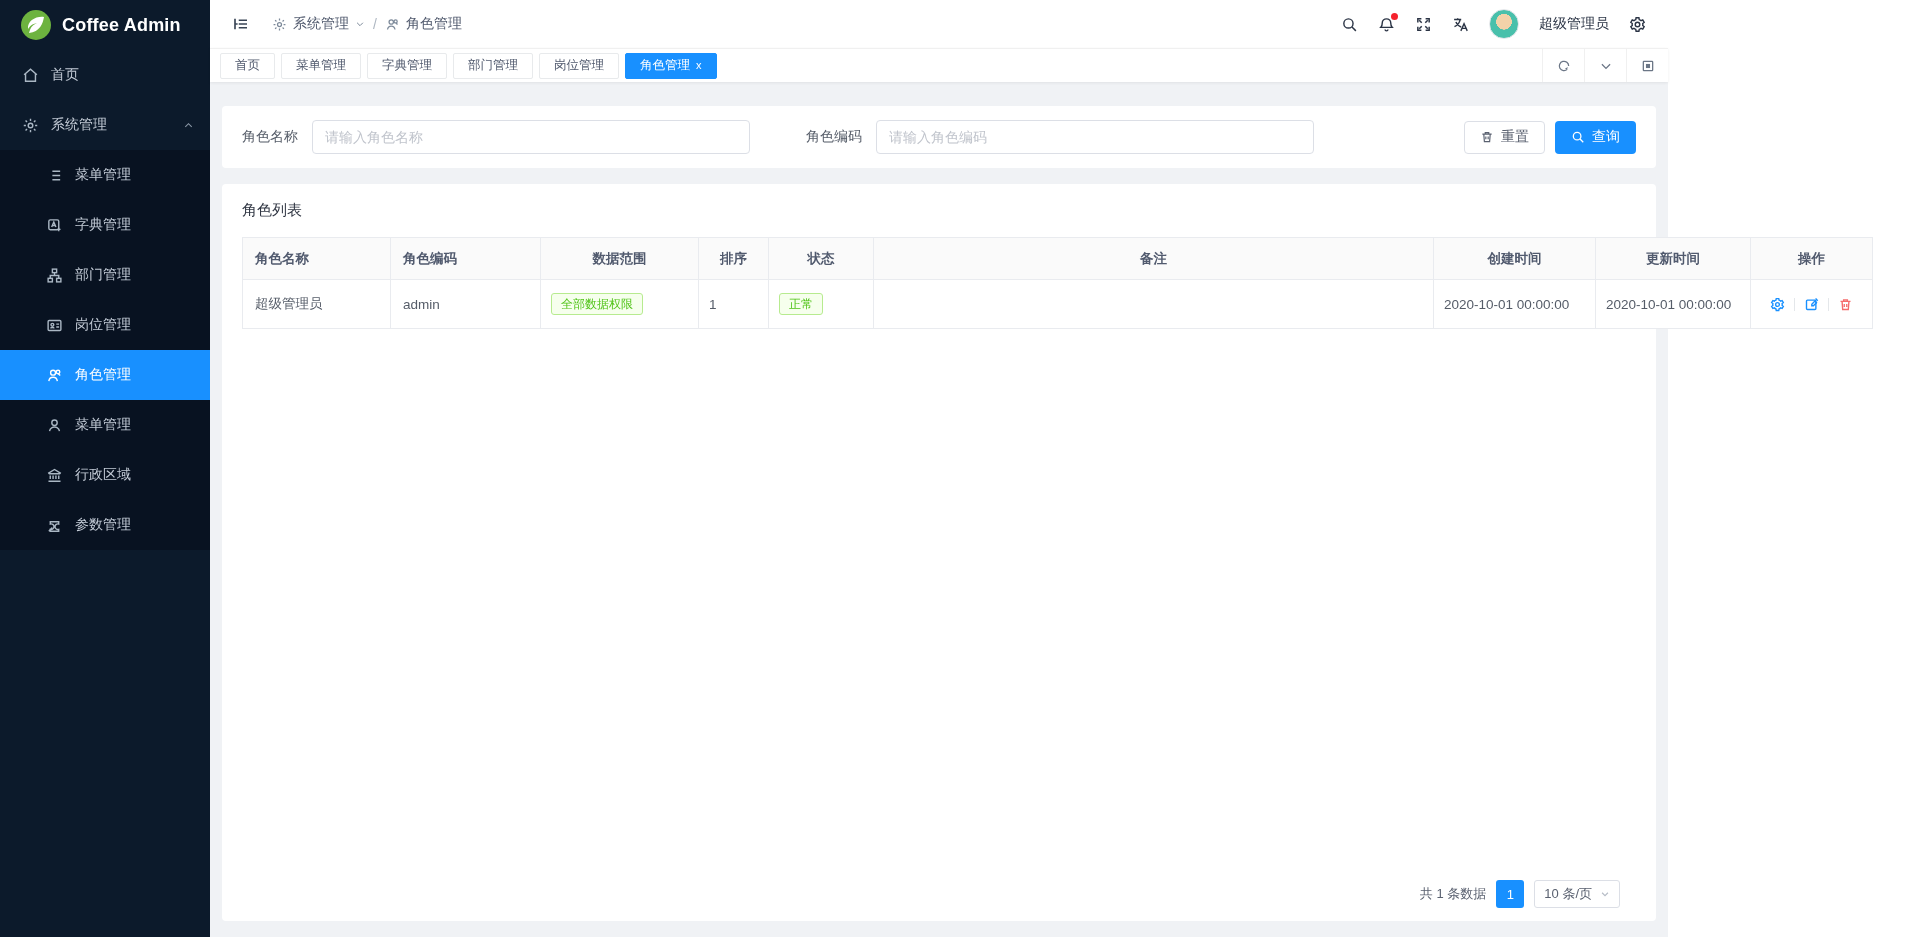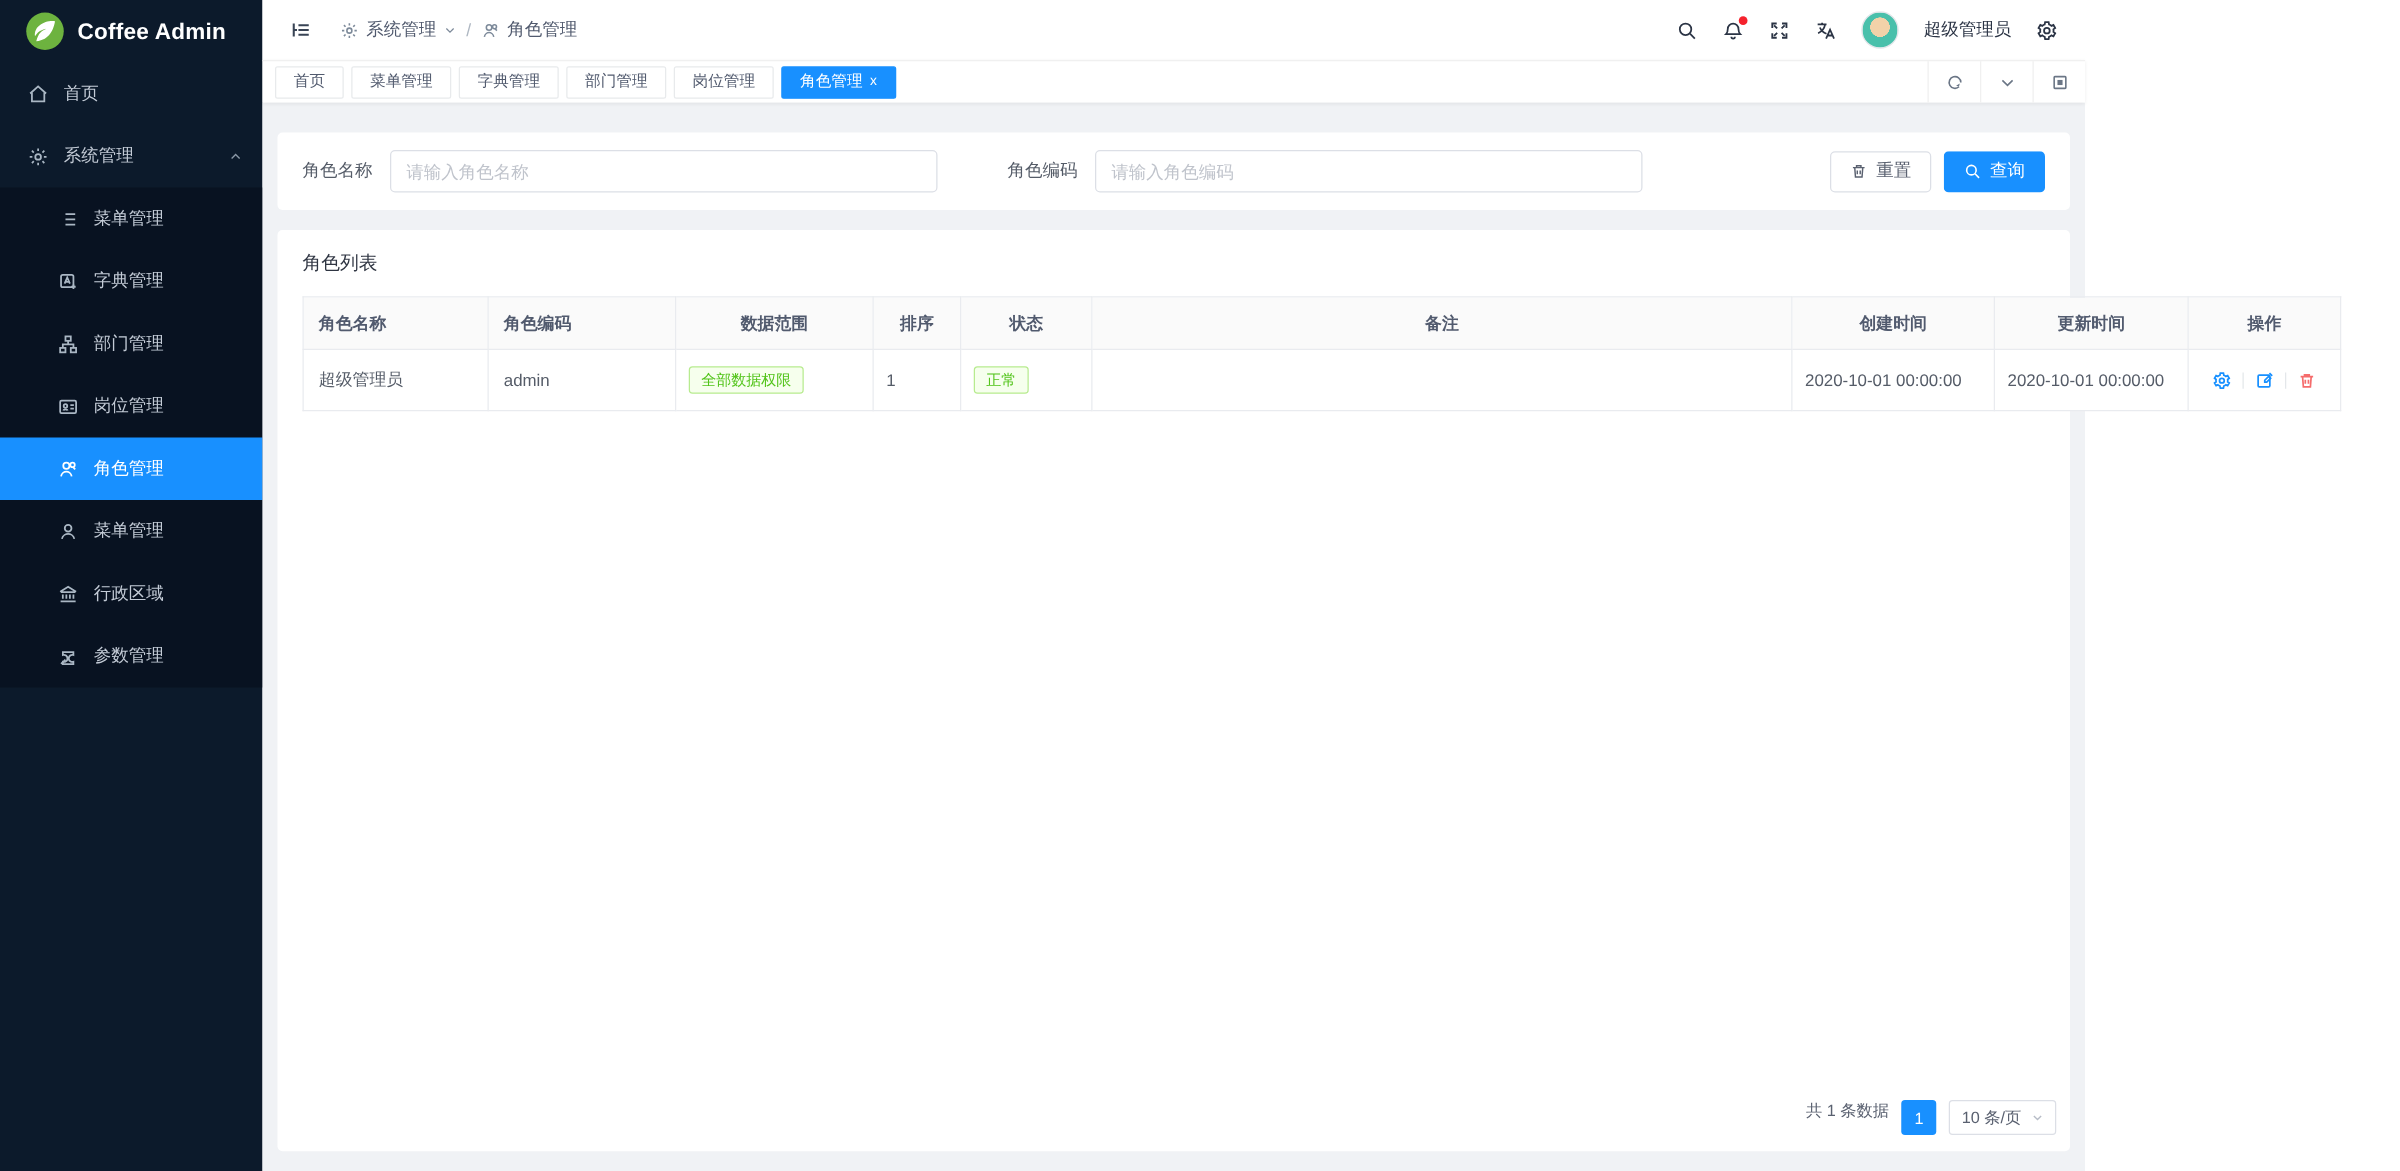--- a/index.html
+++ b/index.html
@@ -80,21 +80,21 @@
   th,td{border:1px solid #e9ebef; overflow:hidden; white-space:nowrap; text-overflow:ellipsis;}
   th{background:#fafafa; height:42px; font-weight:600; color:#515a6e; text-align:center; padding:0 10px;}
   td{height:49px; color:#555c68; padding:0 10px; background:#fff;}
   th.al,td.al{text-align:left; padding-left:12px;}
   .tag-success{display:inline-block; padding:3px 9px; font-size:12px; line-height:1.2; color:var(--success-text); background:var(--success-bg); border:1px solid var(--success-border); border-radius:3px;}
   .op-cell{display:flex; align-items:center; justify-content:center; gap:9px; height:100%;}
   .op-icon{width:15px;height:15px;cursor:pointer;}
   .op-blue{color:var(--accent);} .op-red{color:var(--danger);}
   .op-sep{width:1px; height:13px; background:#e4e7ea;}
 
-  .pagination{position:absolute; right:11px; bottom:13px; display:flex; gap:10px; font-size:13px; color:#5a6170;}
+  .pagination{position:absolute; right:36px; bottom:13px; display:flex; align-items:center; gap:10px; font-size:13px; color:#5a6170;}
   .page-num{width:28px;height:28px; background:var(--accent); color:#fff; border-radius:3px; display:flex; align-items:center; justify-content:center; font-size:13px; cursor:pointer;}
   .page-size{height:28px; border:1px solid #dcdfe6; border-radius:3px; display:flex; align-items:center; gap:8px; padding:0 9px; cursor:pointer; background:#fff;}
   .page-size .dd{width:10px;height:10px;color:#b6bcc6;}
 </style>
 </head>
 <body>
 
 <div class="app">
 
   <aside class="sidebar">

